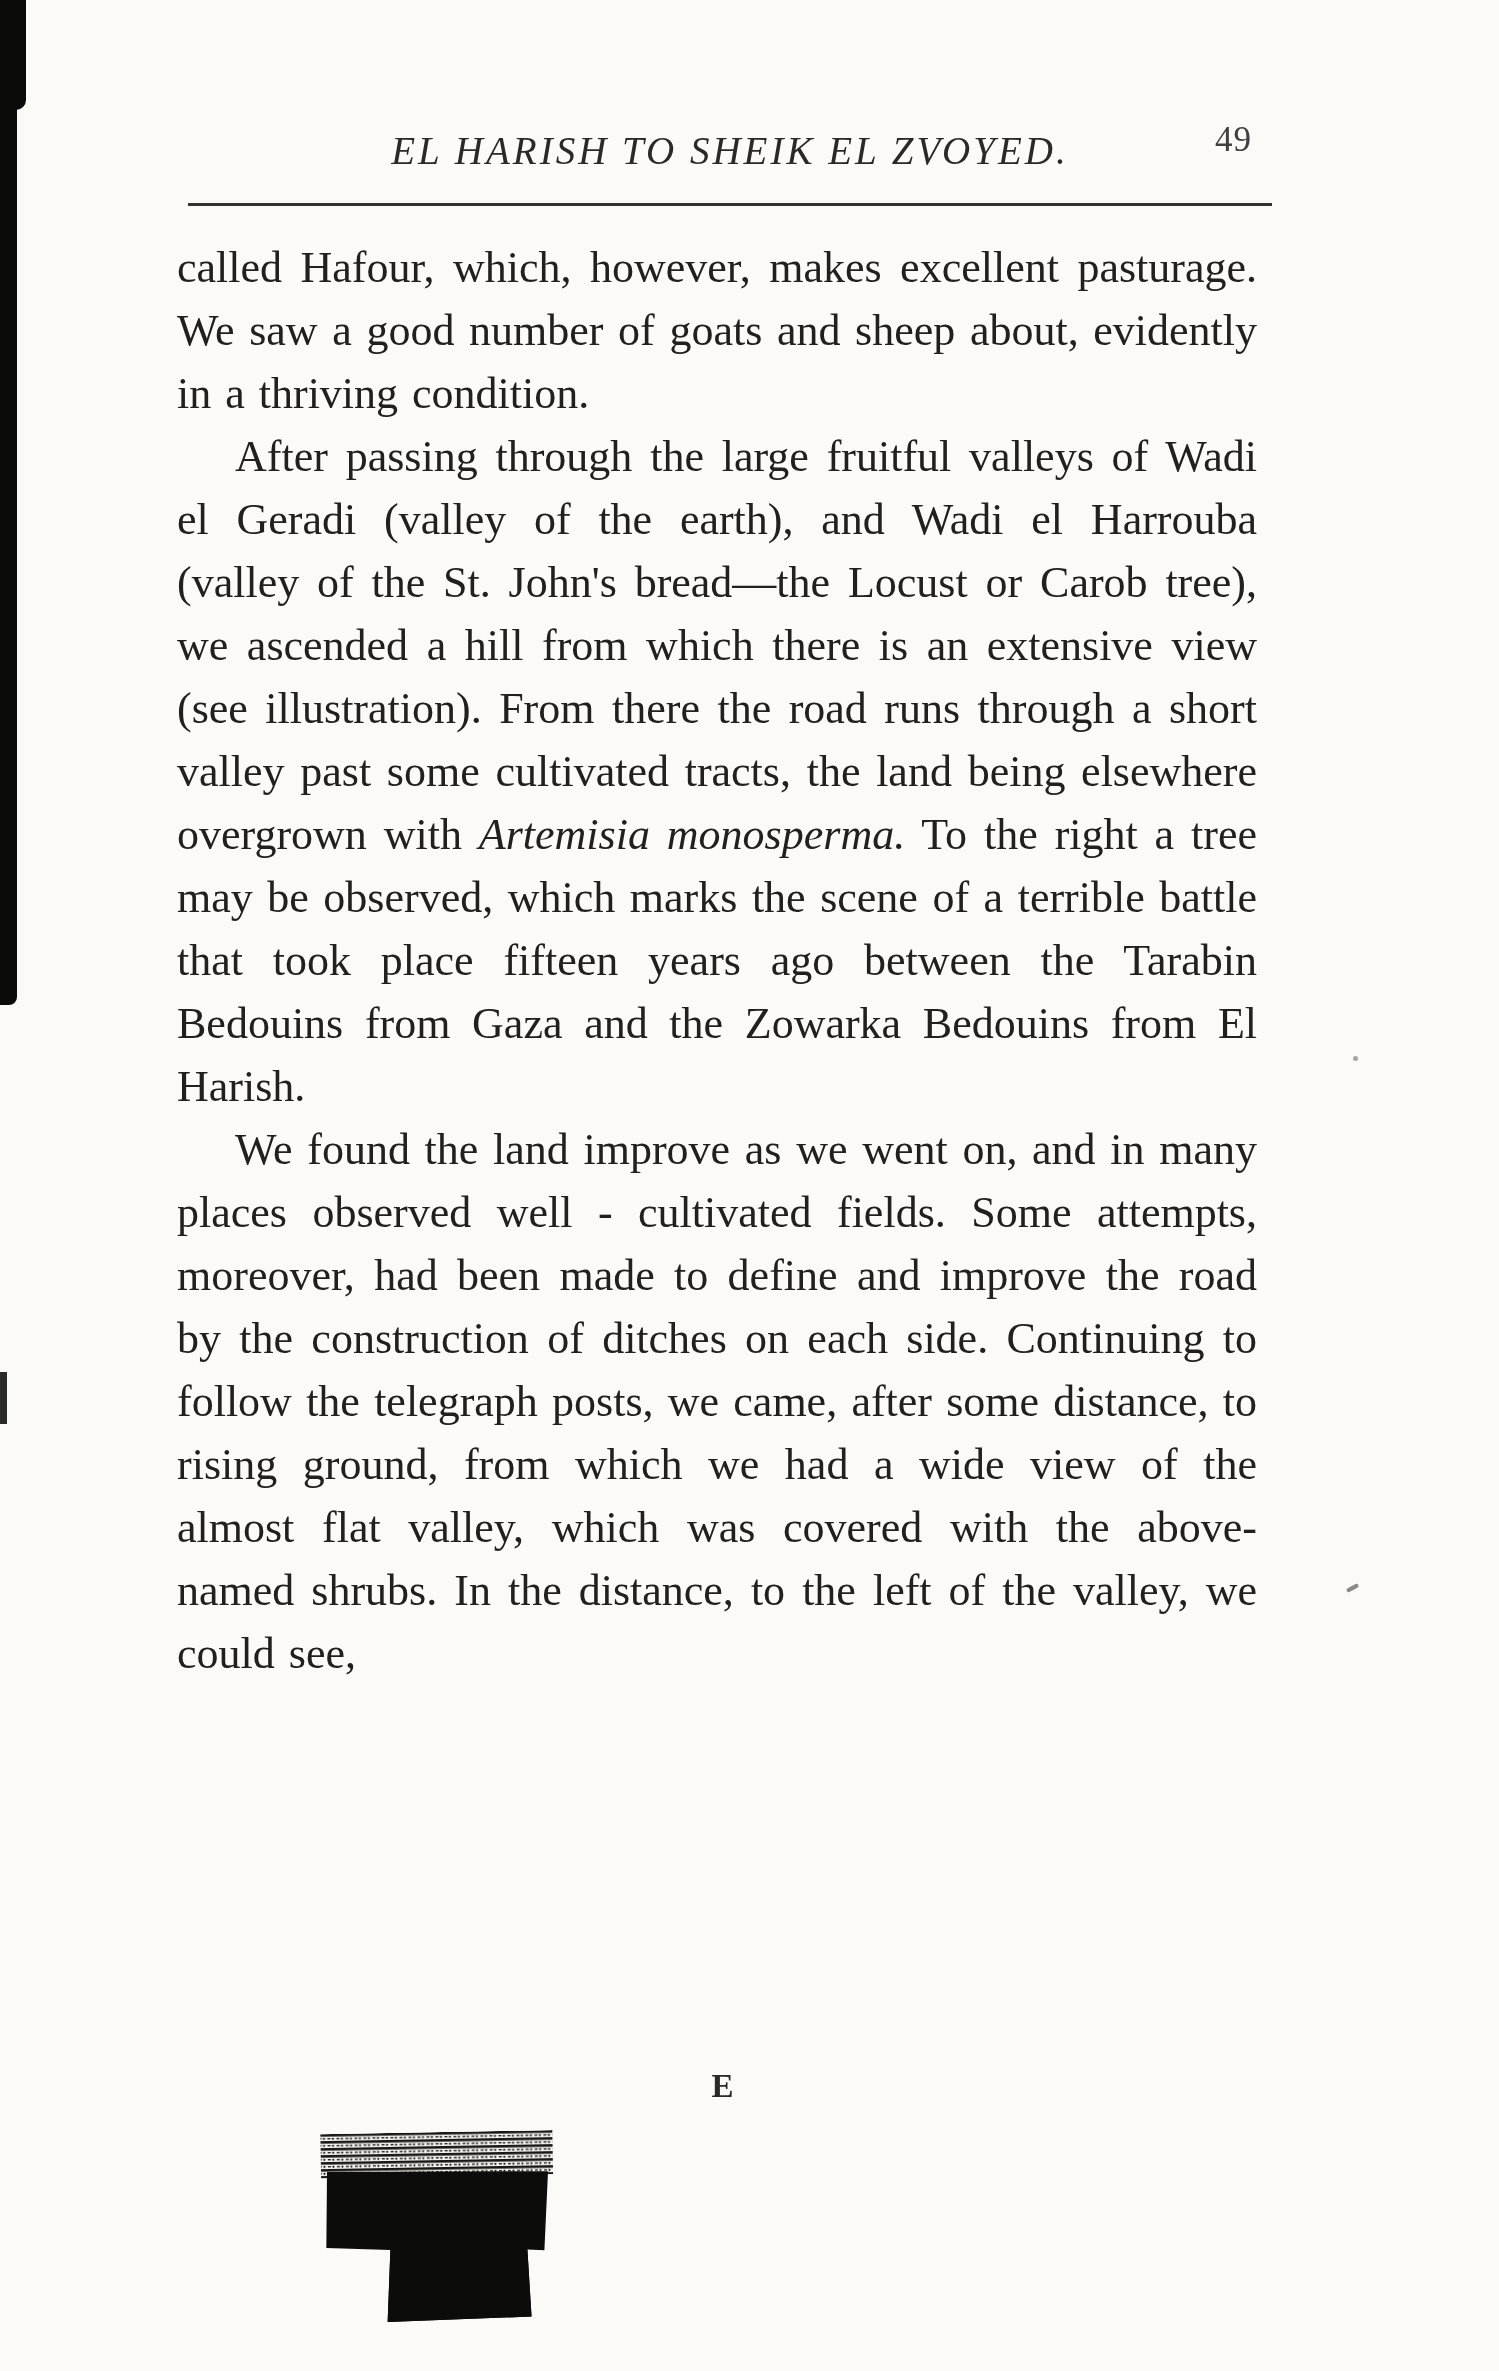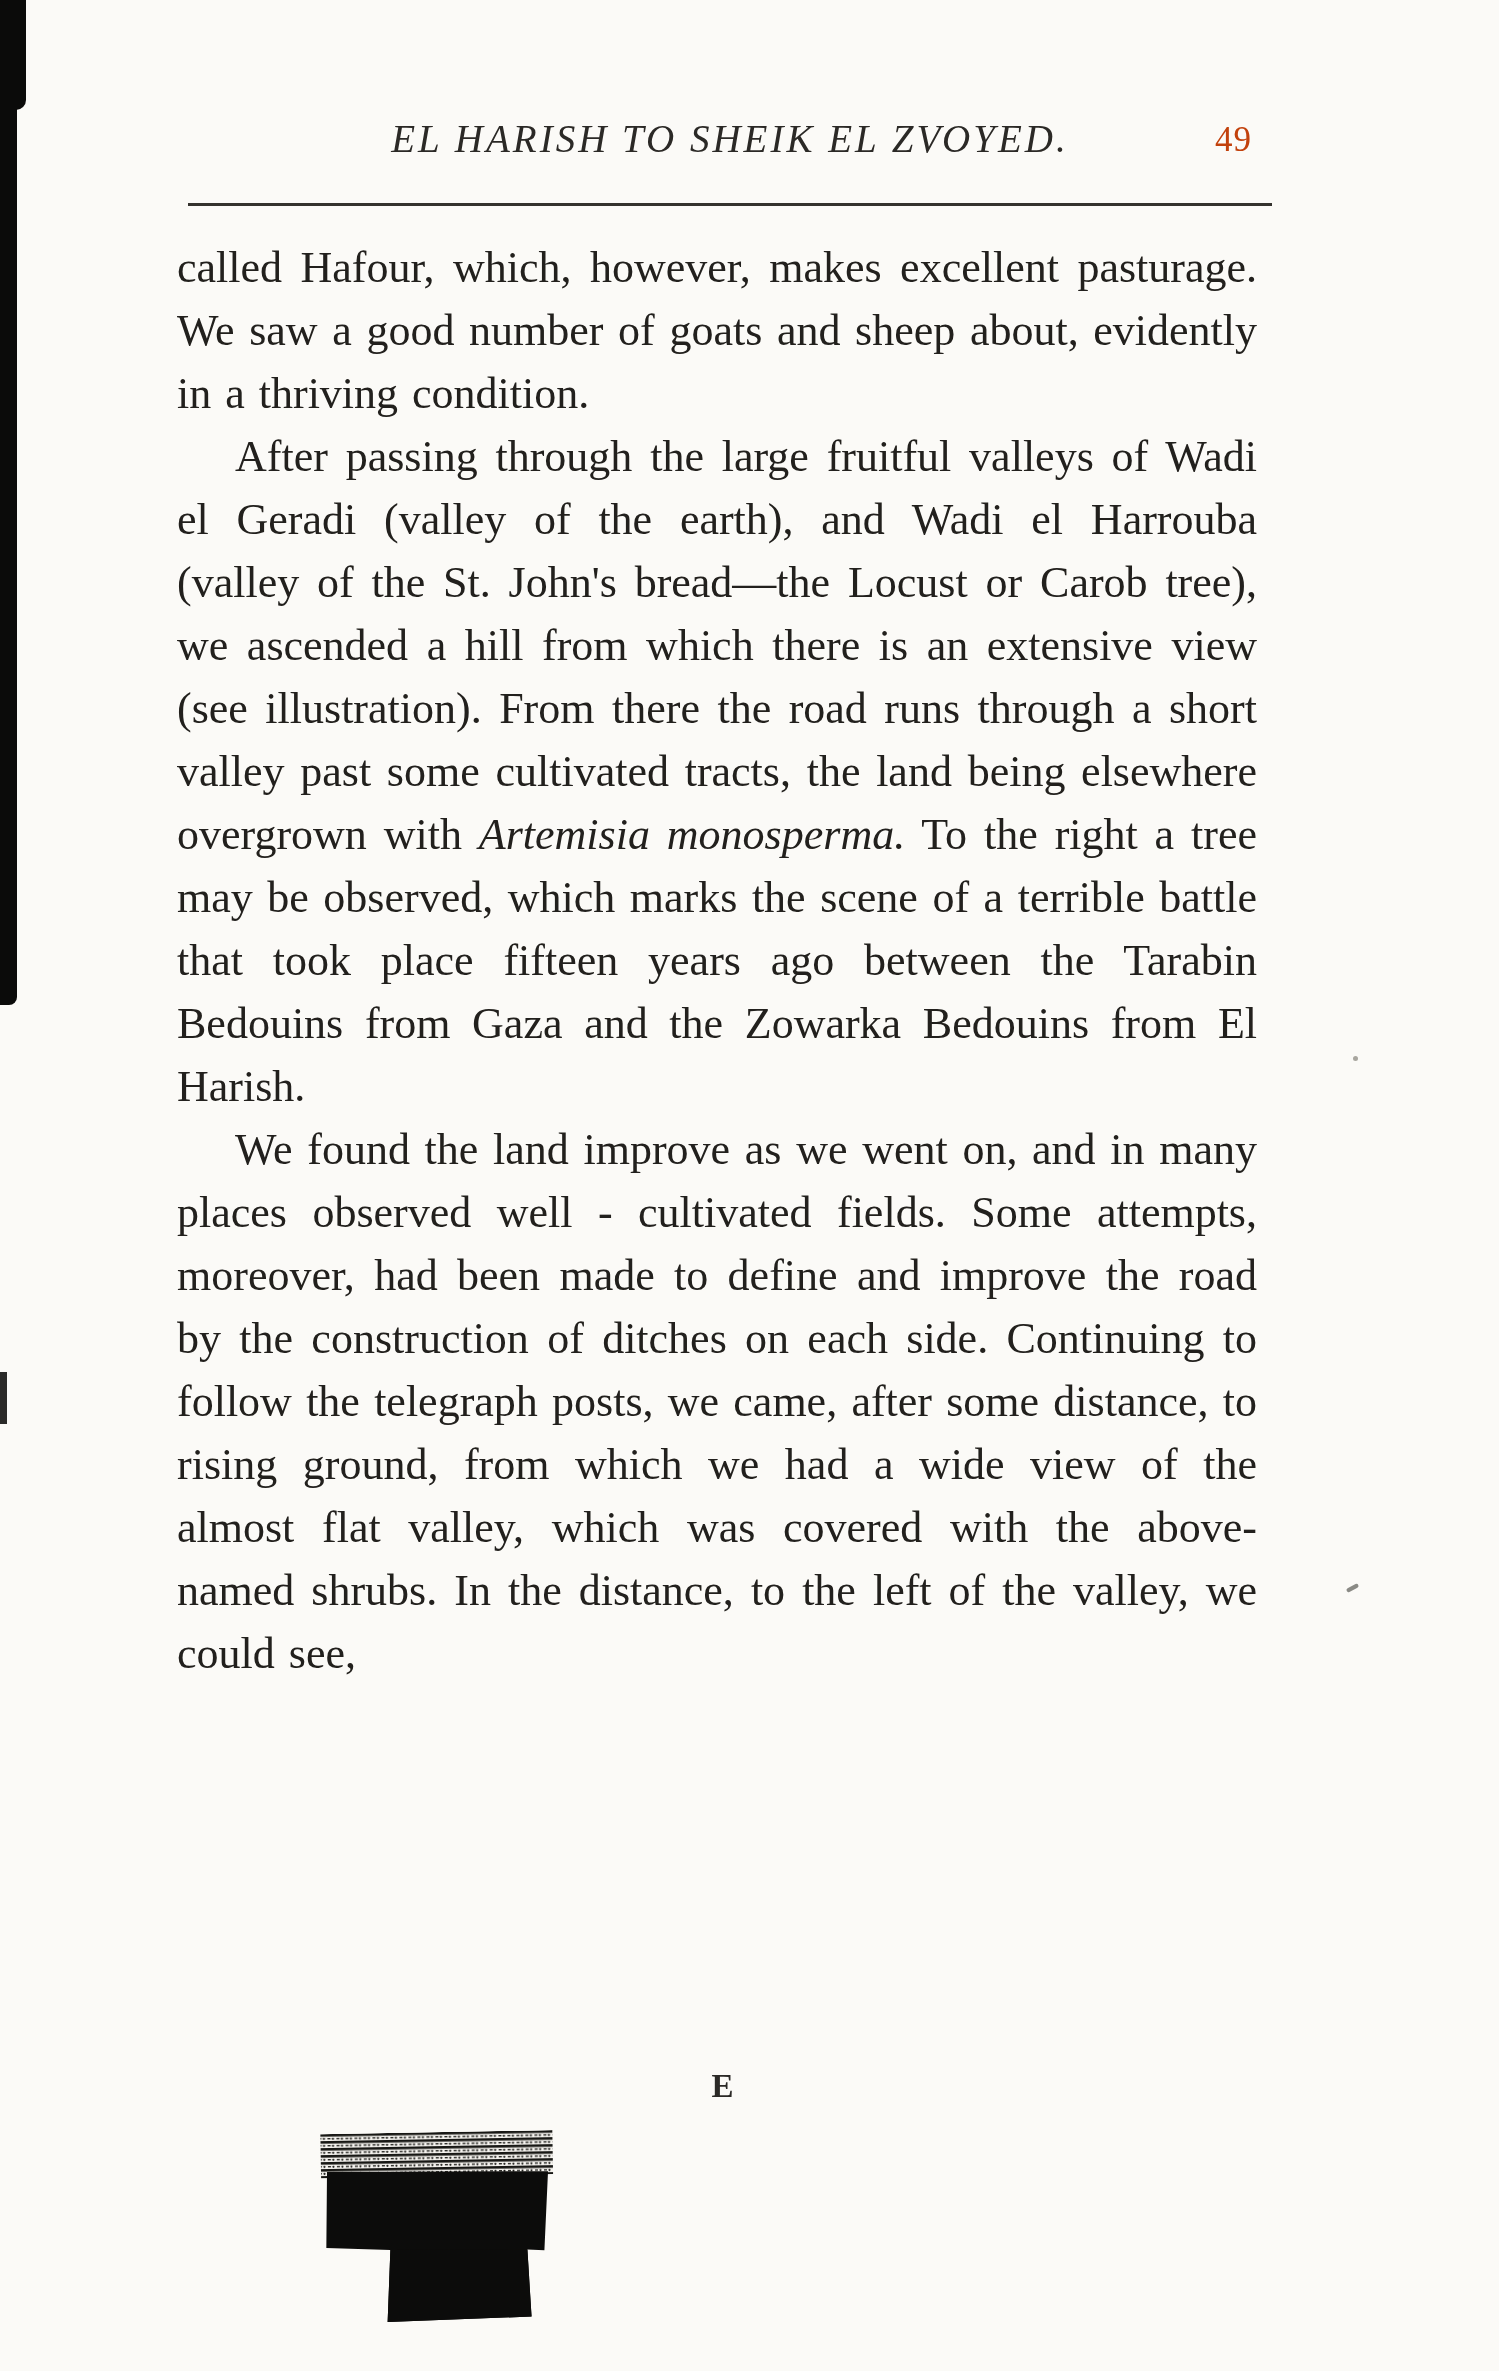--- a/index.html
+++ b/index.html
@@ -63,27 +63,28 @@
     height: 52px;
   }
   .head-title {
     display: block;
     text-align: center;
     font-style: italic;
     font-size: 39px;
     letter-spacing: 3px;
     color: #2b2926;
     white-space: nowrap;
+    margin-top: 12px;
   }
   .folio {
     position: absolute;
     right: 18px; top: 4px;
     font-size: 35px;
     letter-spacing: 1px;
-    color: #c2410c;
+    color: #404040;
   }
   .head-rule {
     position: absolute;
     top: 203px; left: 188px;
     width: 1084px; height: 3px;
     background: #34322e;
   }
 
   
   .text-block {

